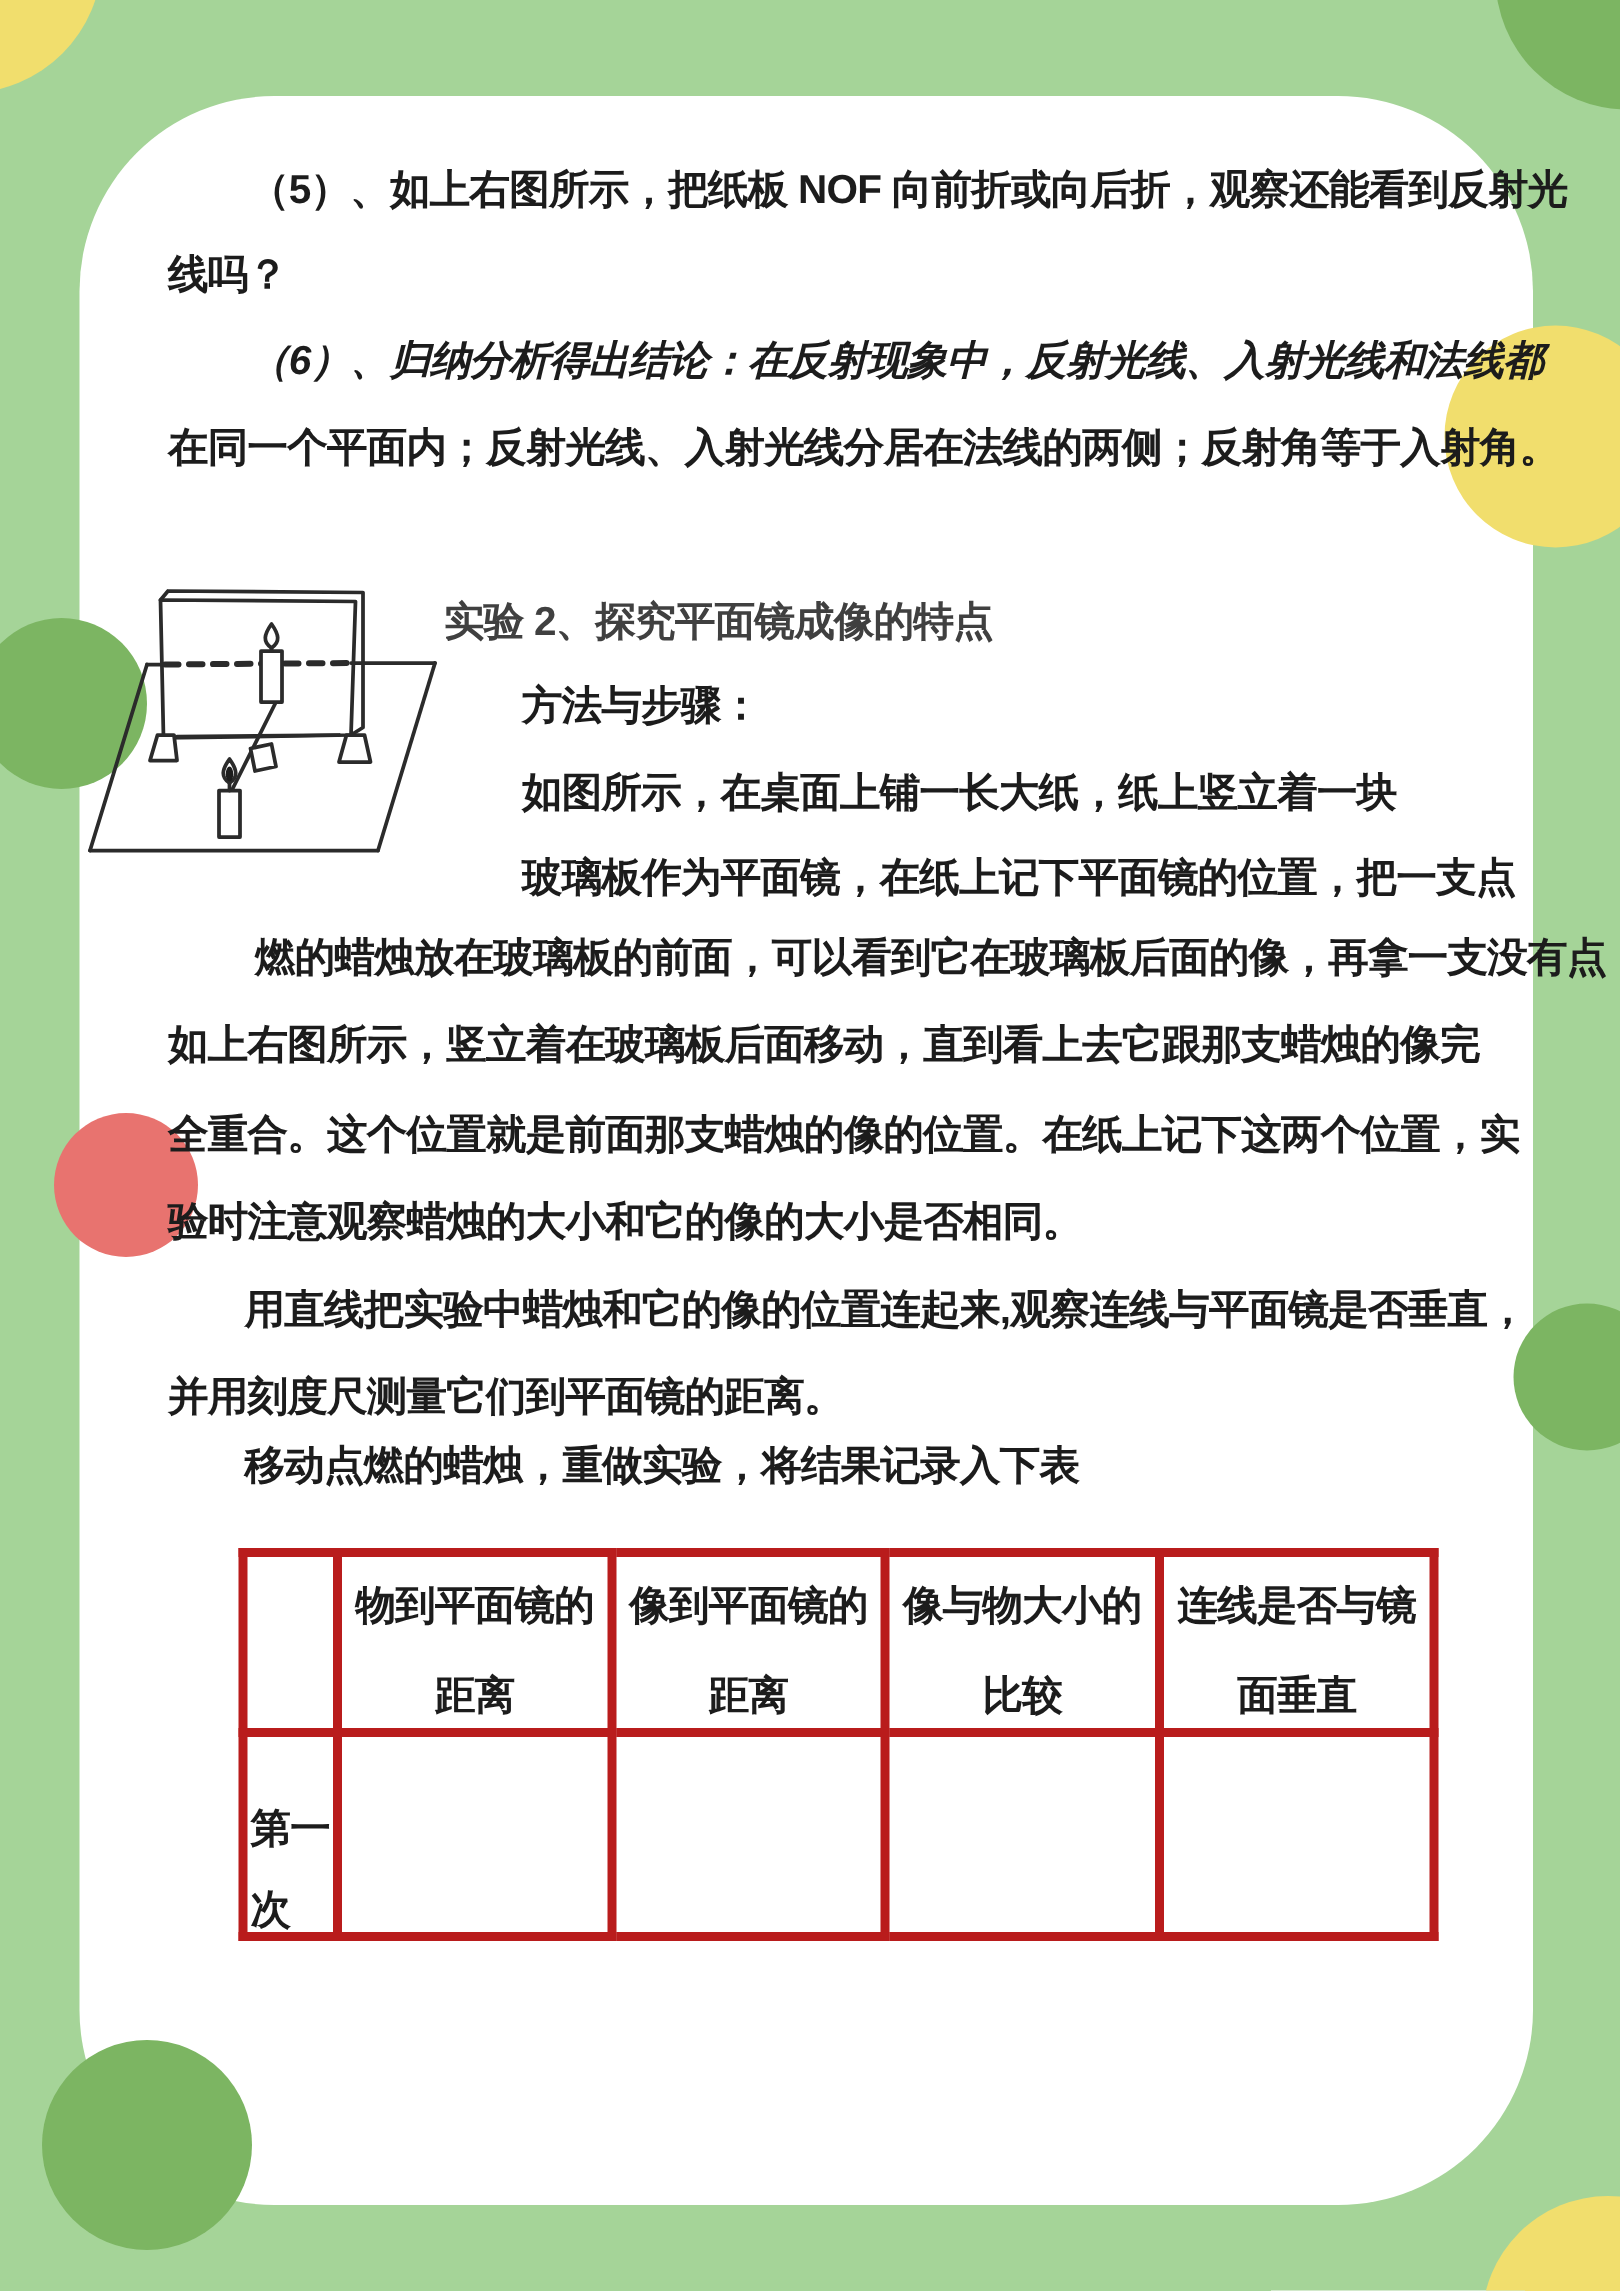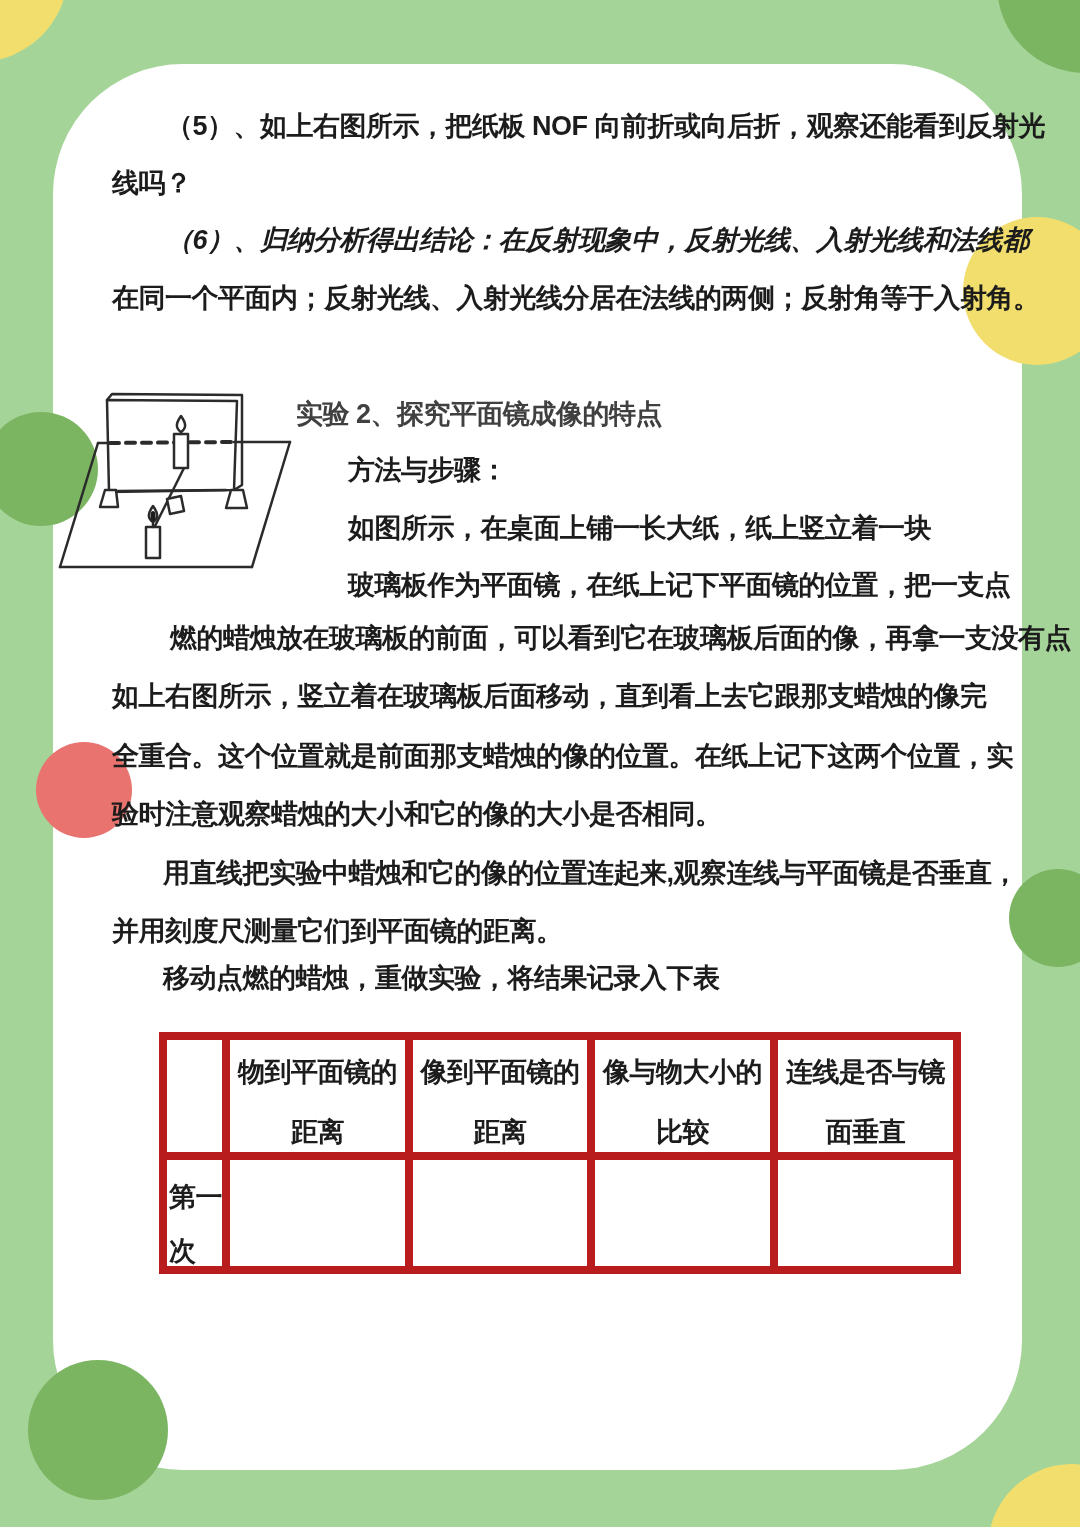--- a/index.html
+++ b/index.html
@@ -21,28 +21,28 @@
     position:absolute;z-index:4;white-space:nowrap;
     font-size:27px;line-height:36px;font-weight:700;
     letter-spacing:-0.5px;color:#1C1C1C;
   }
   .heading{color:#404040;}
   table.rec{
     position:absolute;left:159px;top:1032px;z-index:4;
     border-collapse:collapse;table-layout:fixed;
   }
   table.rec td{
-    border:8px solid #b91c1c;padding:0;vertical-align:top;
+    border:6px solid #b91c1c;padding:0;vertical-align:top;
     font-size:27px;font-weight:700;color:#1C1C1C;letter-spacing:-0.5px;
   }
   .th-line{line-height:30px;text-align:center;}
   .th-line1{padding-top:17px;}
   .th-line2{padding-top:30px;}
   .rl-line{line-height:30px;text-align:left;padding-left:2px;}
-  .rl-line1{padding-top:22px;}
+  .rl-line1{padding-top:22px;margin-top:24px;}
   .rl-line2{padding-top:24px;}
 </style>
 </head>
 <body>
 
 <div class="card"></div>
 
 <div class="circle c-yellow" style="left:-112px;top:-118px;width:180px;height:180px;"></div>
 <div class="circle c-green" style="left:997px;top:-103px;width:176px;height:176px;"></div>
 <div class="circle c-yellow" style="left:963px;top:217px;width:148px;height:148px;"></div>

